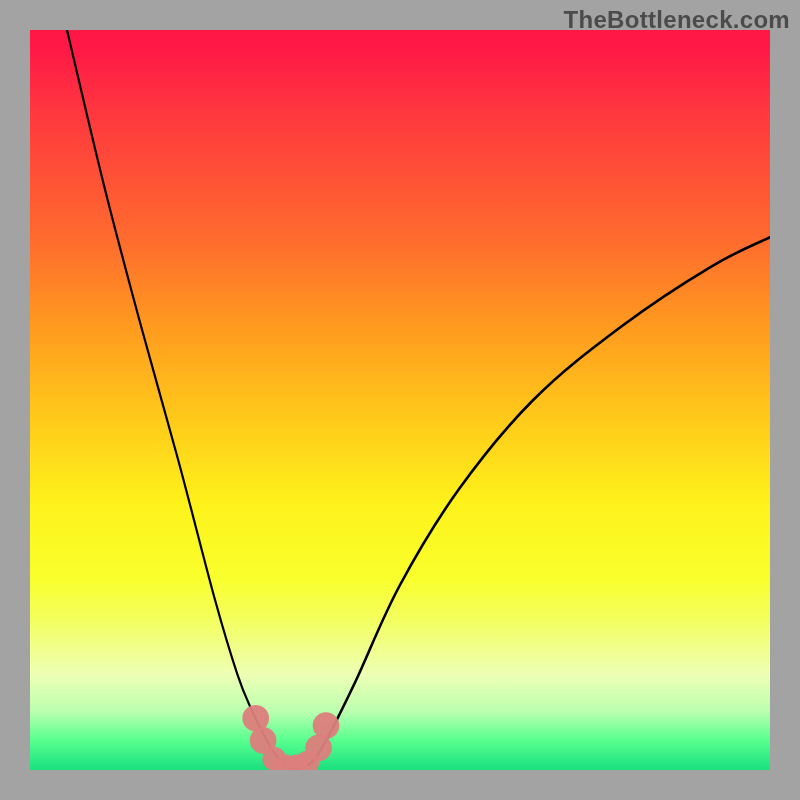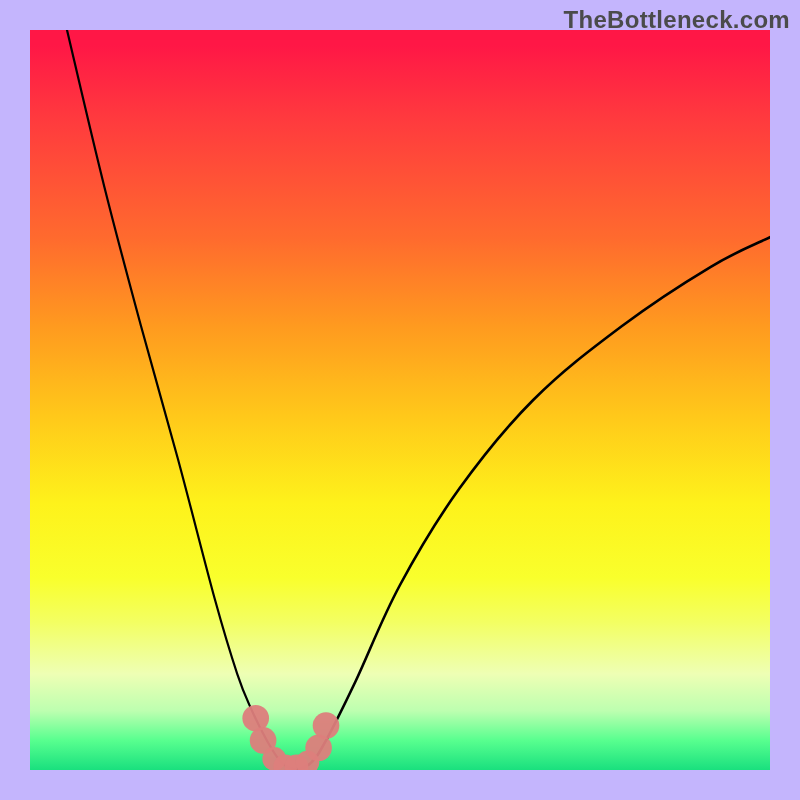--- a/index.html
+++ b/index.html
@@ -7,21 +7,21 @@
     padding: 0;
     width: 800px;
     height: 800px;
     background: #000;
     font-family: Arial, Helvetica, sans-serif;
   }
   .frame {
     position: relative;
     width: 800px;
     height: 800px;
-    background: #c4b5fd;
+    background: #a3a3a3;
   }
   .watermark {
     position: absolute;
     top: 6px;
     right: 10px;
     color: #4b4b4b;
     font-size: 24px;
     font-weight: 600;
     letter-spacing: 0.3px;
     z-index: 50;

